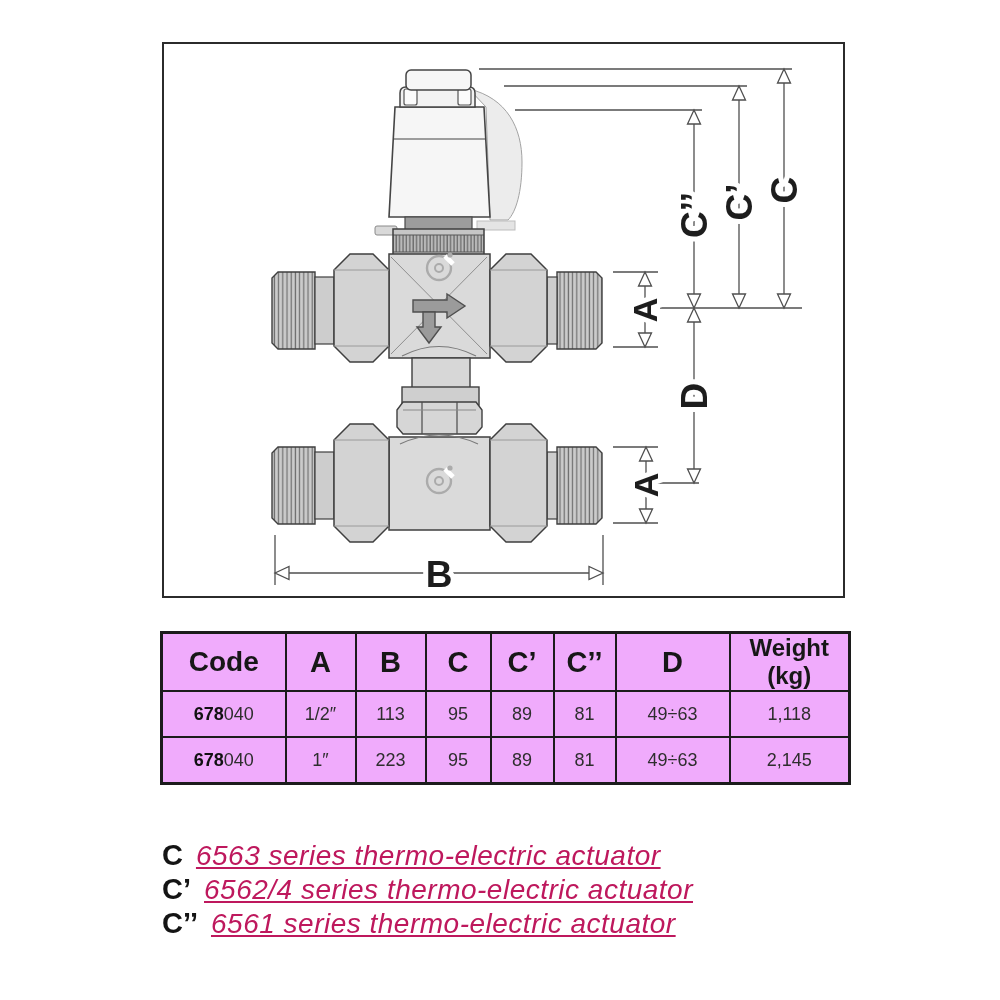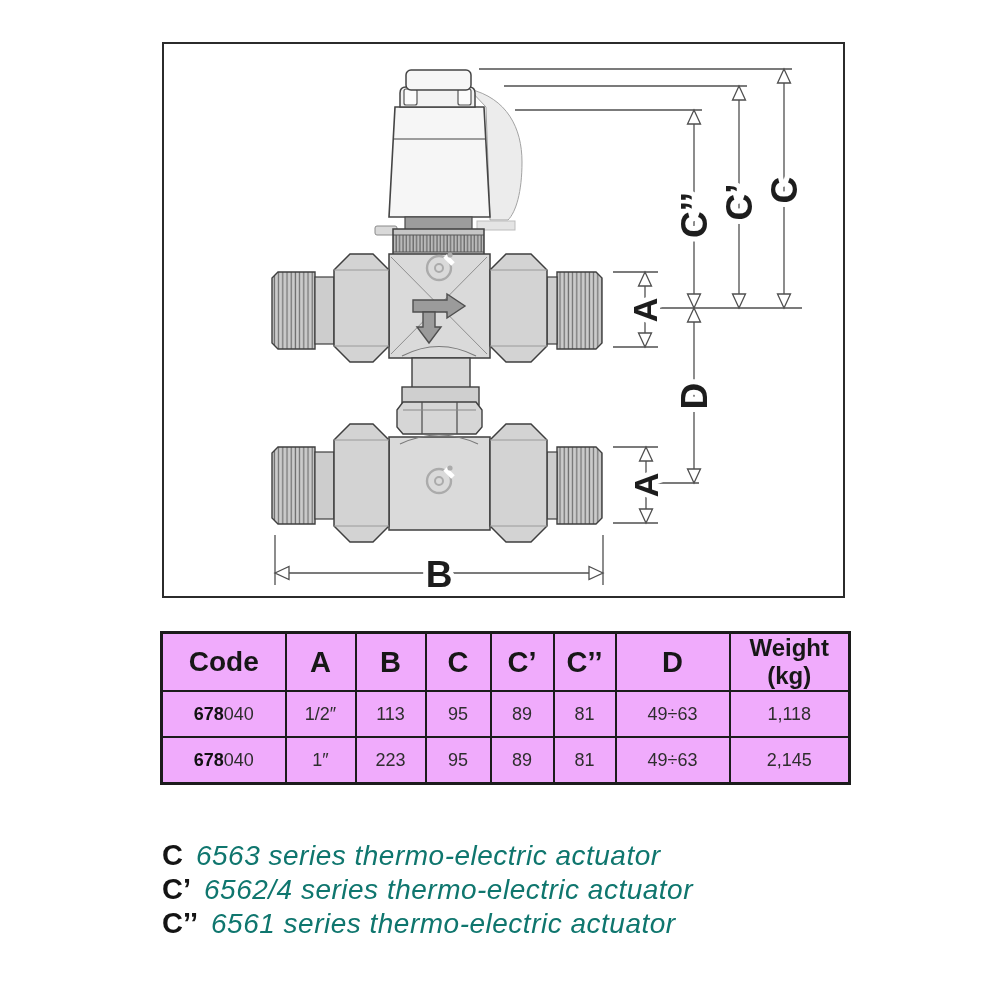--- a/index.html
+++ b/index.html
@@ -32,21 +32,21 @@
     padding:0;color:#2e2e2e;vertical-align:middle;
   }
   td.code-cell{font-size:28px;}
   td.code-cell .pfx{font-weight:bold;color:#111;}
   td.code-cell .sfx{font-weight:normal;color:#2e2e2e;}
   td.a-cell{text-align:right;padding-right:12px;margin-left:8px;}
 
   .footnotes{position:absolute;left:162px;top:839px;}
   .fn-line{display:flex;align-items:baseline;margin-bottom:6px;height:28px;}
   .fn-label{font-weight:bold;font-size:29px;color:#141414;margin-right:13px;font-style:normal;}
-  .fn-text{font-style:italic;font-size:28px;color:#0f766e;letter-spacing:0.5px;}
+  .fn-text{font-style:italic;font-size:28px;color:#be185d;letter-spacing:0.5px;text-decoration:underline;}
 </style>
 </head>
 <body>
 
 <div class="figure-box">
   <svg width="679" height="552" viewBox="0 0 679 552">
     <defs>
       <pattern id="thr" width="4.2" height="8" patternUnits="userSpaceOnUse">
         <rect width="4.2" height="8" fill="#cbcbcb"></rect>
         <line x1="1.2" y1="0" x2="1.2" y2="8" stroke="#6d6d6d" stroke-width="1.2"></line>

